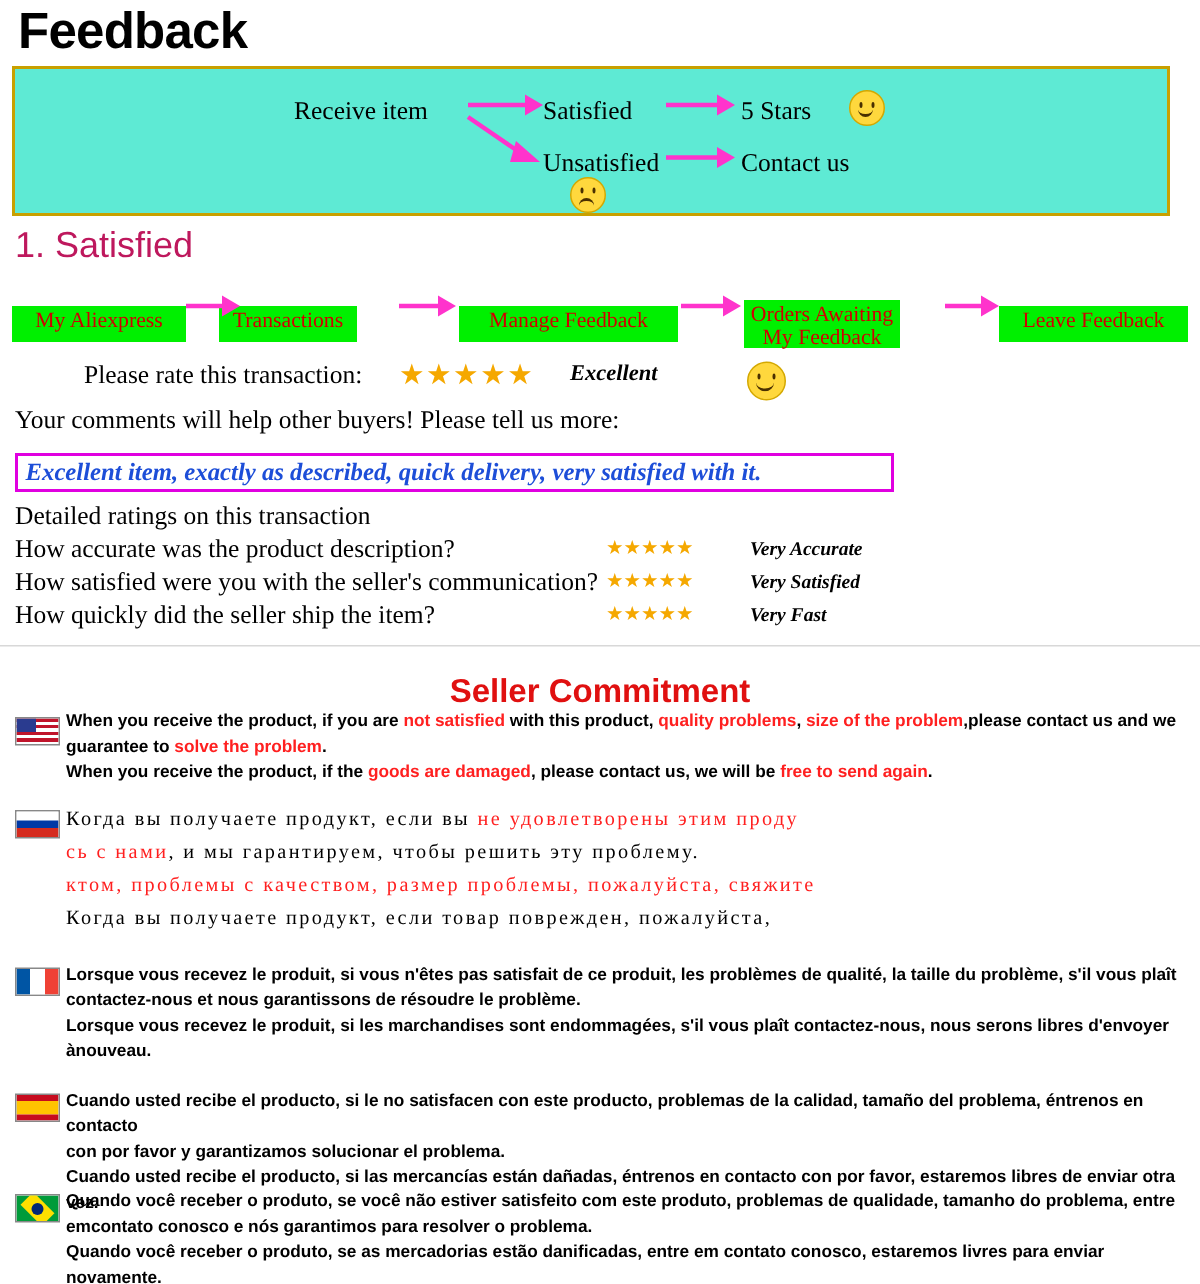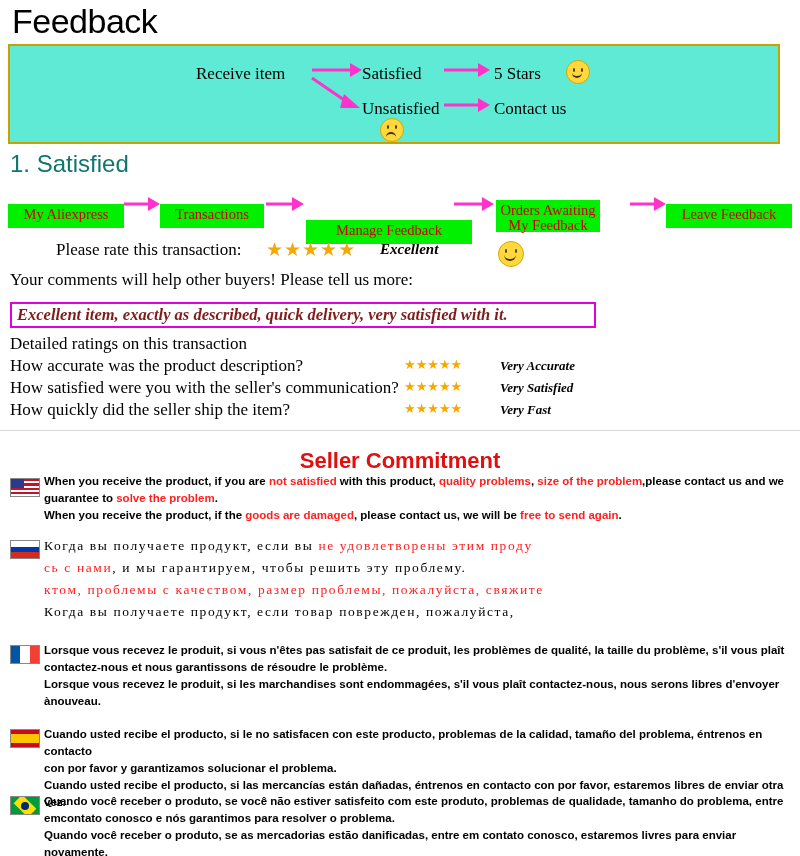--- a/index.html
+++ b/index.html
@@ -16,21 +16,21 @@
     overflow: hidden;
   }
 
   
   .feedback-title {
     position: absolute;
     left: 12px;
     top: 2px;
     font-family: "Liberation Sans", sans-serif;
     font-size: 34px;
-    font-weight: 400;
+    font-weight: 700;
     letter-spacing: -0.5px;
     color: #000;
   }
 
   
   .flow-box {
     position: absolute;
     left: 8px;
     top: 44px;
     width: 772px;
@@ -50,21 +50,21 @@
     position: absolute;
   }
 
   
   .sec1-title {
     position: absolute;
     left: 10px;
     top: 150px;
     font-family: "Liberation Sans", sans-serif;
     font-size: 24px;
-    color: #0f766e;
+    color: #be185d;
   }
 
   
   .step {
     position: absolute;
     background: #00f000;
     color: #d00000;
     font-family: "Liberation Serif", serif;
     font-size: 14.5px;
     text-align: center;
@@ -111,21 +111,21 @@
     box-sizing: border-box;
     display: flex;
     align-items: center;
     padding-left: 5px;
   }
   .comment-box span {
     font-family: "Liberation Serif", serif;
     font-weight: bold;
     font-style: italic;
     font-size: 16.5px;
-    color: #7f1d1d;
+    color: #1d4ed8;
     white-space: nowrap;
   }
 
   
   .emoji {
     position: absolute;
     border-radius: 50%;
     background: #ffd83d;
     border: 1px solid #d4a800;
   }
@@ -248,22 +248,22 @@
   <div class="emoji" style="left:370px; top:72px; width:22px; height:22px;">
     <div class="eye" style="left:6px; top:6px;"></div>
     <div class="eye" style="right:6px; top:6px;"></div>
     <div class="mouth-sad" style="left:5px; top:13px; width:10px; height:5px;"></div>
   </div>
 </div>
 
 <div class="sec1-title">1. Satisfied</div>
 
 <div class="step" style="left:8px; top:192px; width:116px; height:24px;">My Aliexpress</div>
-<div class="step" style="left:160px; top:192px; width:104px; height:24px;">Transactions</div>
-<div class="step" style="left:306px; top:208px; width:166px; height:24px;">Manage Feedback</div>
+<div class="step" style="left:146px; top:192px; width:92px; height:24px;">Transactions</div>
+<div class="step" style="left:306px; top:192px; width:146px; height:24px;">Manage Feedback</div>
 <div class="step" style="left:496px; top:188px; width:104px; height:32px;">Orders Awaiting My Feedback</div>
 <div class="step" style="left:666px; top:192px; width:126px; height:24px;">Leave Feedback</div>
 
 <svg class="arrow" style="left:124px; top:195px;" width="36" height="18">
   <line x1="0" y1="9" x2="24" y2="9" stroke="#ff33cc" stroke-width="3"></line>
   <polygon points="24,2 36,9 24,16" fill="#ff33cc"></polygon>
 </svg>
 <svg class="arrow" style="left:266px; top:195px;" width="38" height="18">
   <line x1="0" y1="9" x2="26" y2="9" stroke="#ff33cc" stroke-width="3"></line>
   <polygon points="26,2 38,9 26,16" fill="#ff33cc"></polygon>

